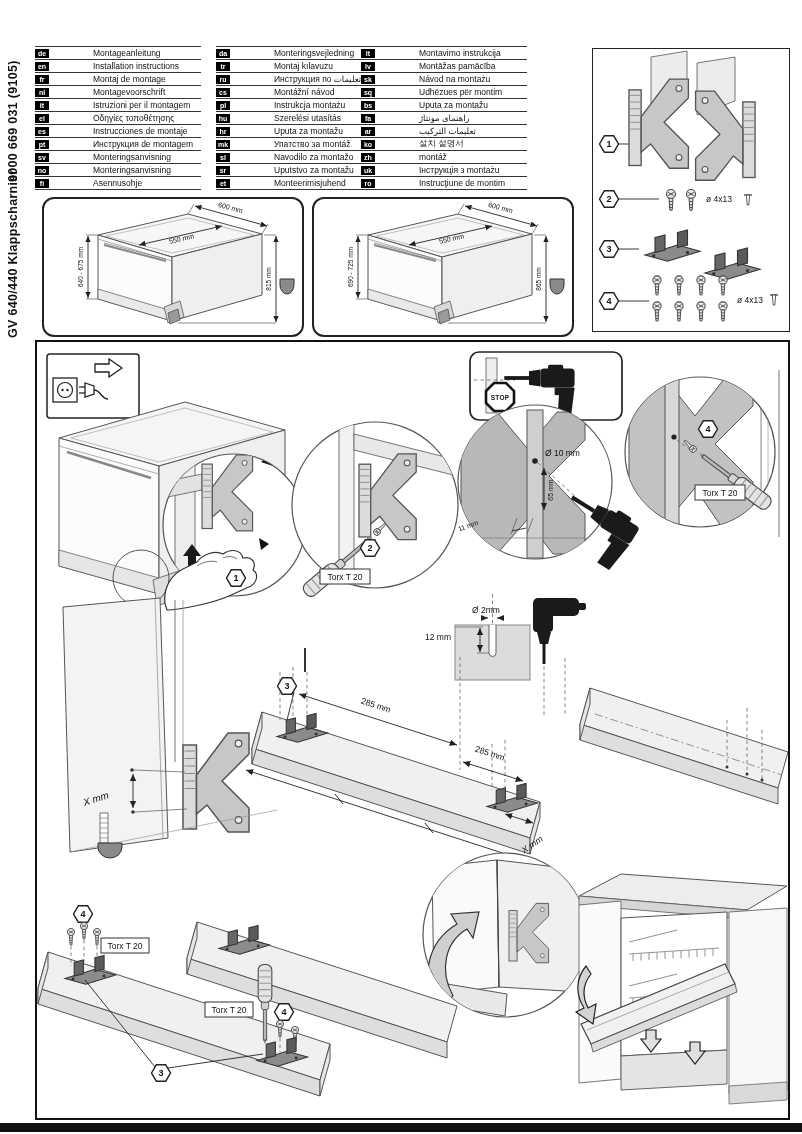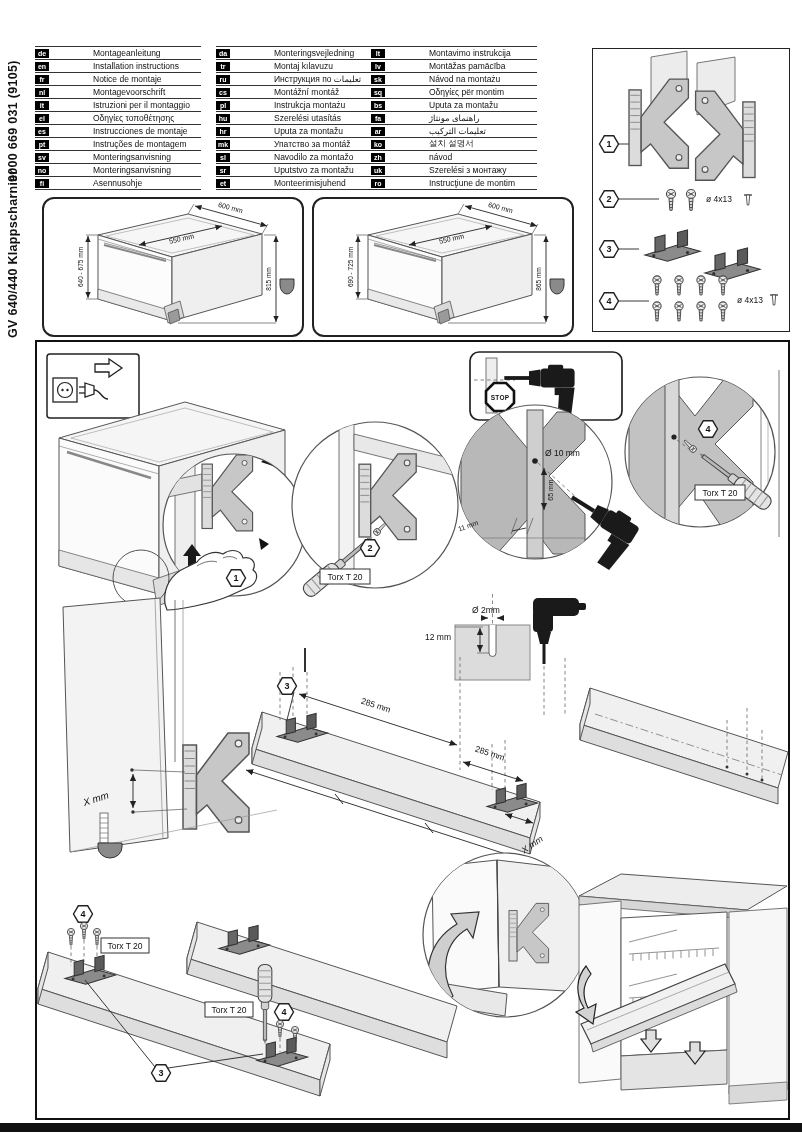--- a/index.html
+++ b/index.html
@@ -44,46 +44,46 @@
     <span class="lang-label">Montageanleitung</span>
   </div>
 
   <div class="lang-row">
     <span class="lang-code">en</span>
     <span class="lang-label">Installation instructions</span>
   </div>
 
   <div class="lang-row">
     <span class="lang-code">fr</span>
-    <span class="lang-label">Notice de montaje</span>
+    <span class="lang-label">Montaj de montage</span>
   </div>
 
   <div class="lang-row">
     <span class="lang-code">nl</span>
     <span class="lang-label">Montagevoorschrift</span>
   </div>
 
   <div class="lang-row">
     <span class="lang-code">it</span>
-    <span class="lang-label">Istruzioni per il montaggio</span>
+    <span class="lang-label">Istruzioni per il montagem</span>
   </div>
 
   <div class="lang-row">
     <span class="lang-code">el</span>
     <span class="lang-label">Οδηγίες τοποθέτησης</span>
   </div>
 
   <div class="lang-row">
     <span class="lang-code">es</span>
     <span class="lang-label">Instrucciones de montaje</span>
   </div>
 
   <div class="lang-row">
     <span class="lang-code">pt</span>
-    <span class="lang-label">Instruções de montagem</span>
+    <span class="lang-label">Инструкция de montagem</span>
   </div>
 
   <div class="lang-row">
     <span class="lang-code">sv</span>
     <span class="lang-label">Monteringsanvisning</span>
   </div>
 
   <div class="lang-row">
     <span class="lang-code">no</span>
     <span class="lang-label">Monteringsanvisning</span>
@@ -105,21 +105,21 @@
     <span class="lang-label">Montaj kılavuzu</span>
   </div>
 
   <div class="lang-row">
     <span class="lang-code">ru</span>
     <span class="lang-label">Инструкция по تعليمات</span>
   </div>
 
   <div class="lang-row">
     <span class="lang-code">cs</span>
-    <span class="lang-label">Montážní montáž</span>
+    <span class="lang-label">Montážní návod</span>
   </div>
 
   <div class="lang-row">
     <span class="lang-code">pl</span>
     <span class="lang-label">Instrukcja montażu</span>
   </div>
 
   <div class="lang-row">
     <span class="lang-code">hu</span>
     <span class="lang-label">Szerelési utasítás</span>
@@ -143,39 +143,39 @@
   <div class="lang-row">
     <span class="lang-code">sr</span>
     <span class="lang-label">Uputstvo za montažu</span>
   </div>
 
   <div class="lang-row">
     <span class="lang-code">et</span>
     <span class="lang-label">Monteerimisjuhend</span>
   </div>
 </div>
-  <div class="lang-col" id="lang-col-2" style="left:371px">
+  <div class="lang-col" id="lang-col-2" style="left:361px">
   <div class="lang-row">
     <span class="lang-code">lt</span>
     <span class="lang-label">Montavimo instrukcija</span>
   </div>
 
   <div class="lang-row">
     <span class="lang-code">lv</span>
     <span class="lang-label">Montāžas pamācība</span>
   </div>
 
   <div class="lang-row">
     <span class="lang-code">sk</span>
     <span class="lang-label">Návod na montażu</span>
   </div>
 
   <div class="lang-row">
     <span class="lang-code">sq</span>
-    <span class="lang-label">Οδηγίες për montim</span>
+    <span class="lang-label">Udhëzues për montim</span>
   </div>
 
   <div class="lang-row">
     <span class="lang-code">bs</span>
     <span class="lang-label">Uputa za montažu</span>
   </div>
 
   <div class="lang-row">
     <span class="lang-code">fa</span>
     <span class="lang-label">راهنمای مونتاژ</span>
@@ -186,26 +186,26 @@
     <span class="lang-label">تعليمات التركيب</span>
   </div>
 
   <div class="lang-row">
     <span class="lang-code">ko</span>
     <span class="lang-label">설치 설명서</span>
   </div>
 
   <div class="lang-row">
     <span class="lang-code">zh</span>
-    <span class="lang-label">návod</span>
+    <span class="lang-label">montáž</span>
   </div>
 
   <div class="lang-row">
     <span class="lang-code">uk</span>
-    <span class="lang-label">Szerelési з монтажу</span>
+    <span class="lang-label">Інструкція з montażu</span>
   </div>
 
   <div class="lang-row">
     <span class="lang-code">ro</span>
     <span class="lang-label">Instrucţiune de montim</span>
   </div>
 </div>
 
   <div class="parts-box">
     <svg width="192" height="278" viewBox="0 0 192 278">

